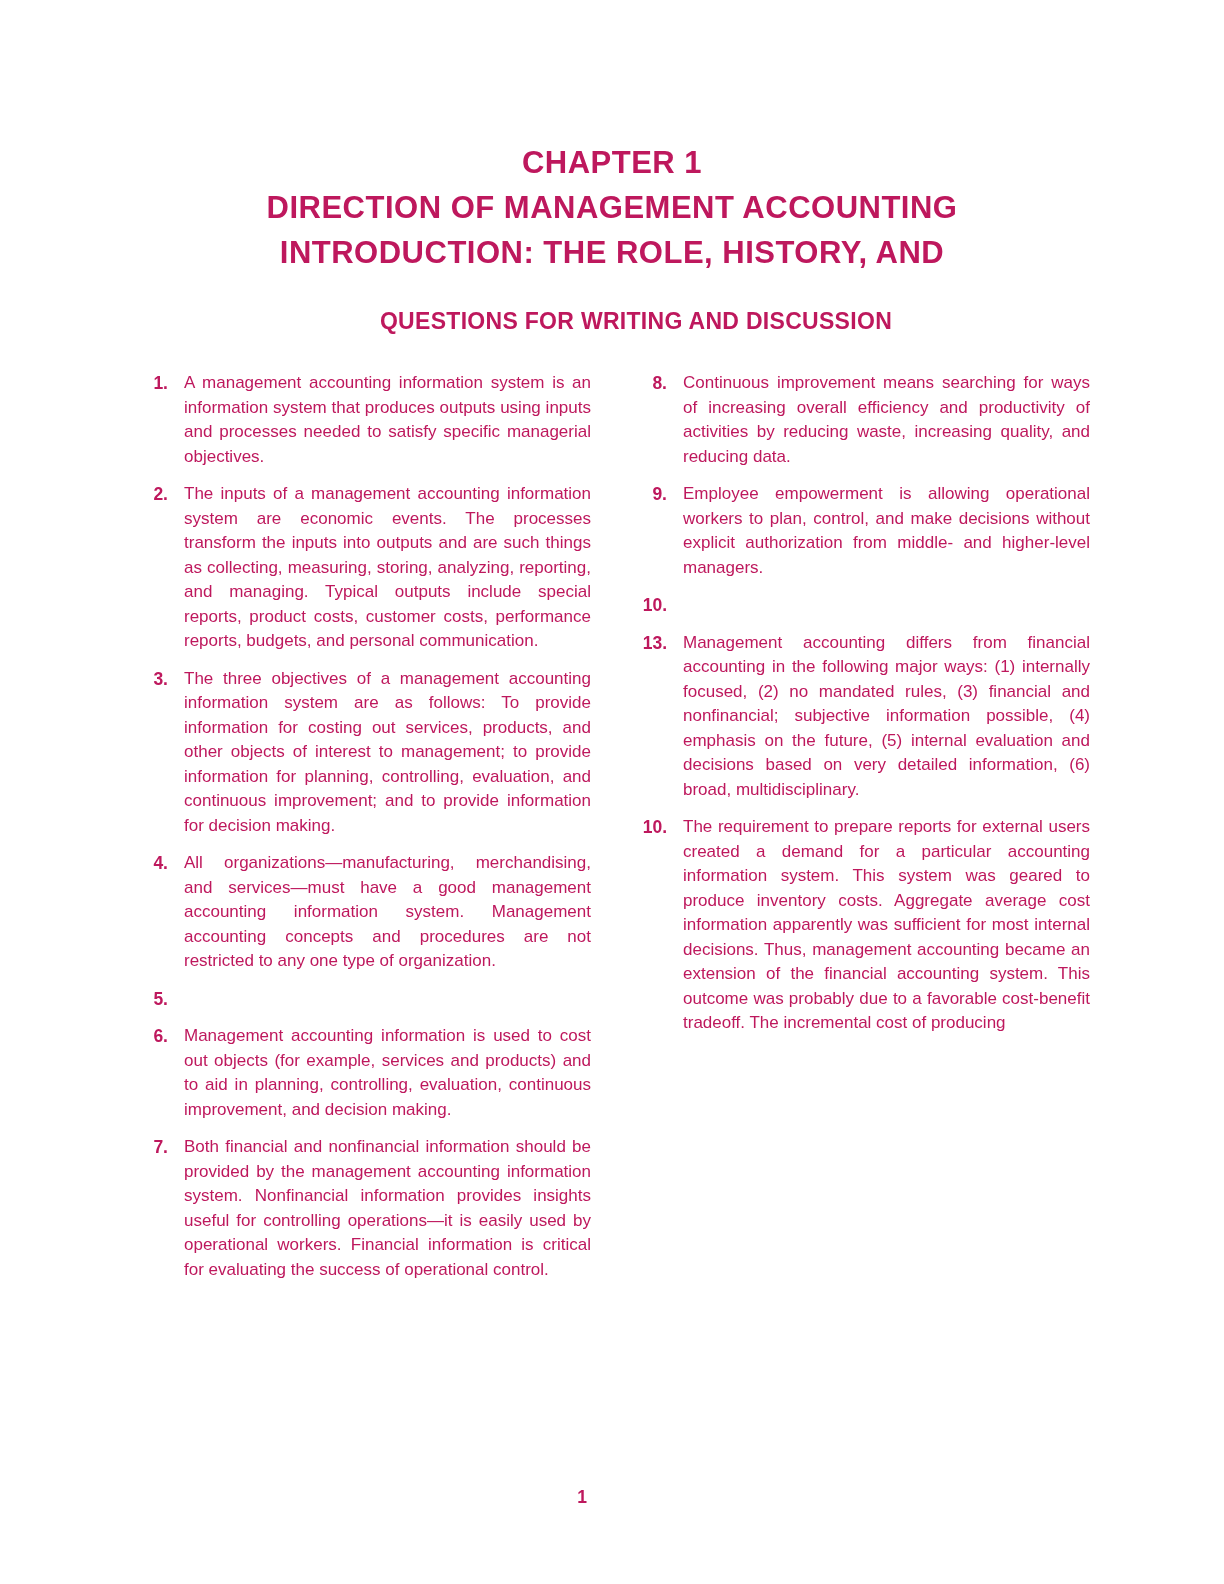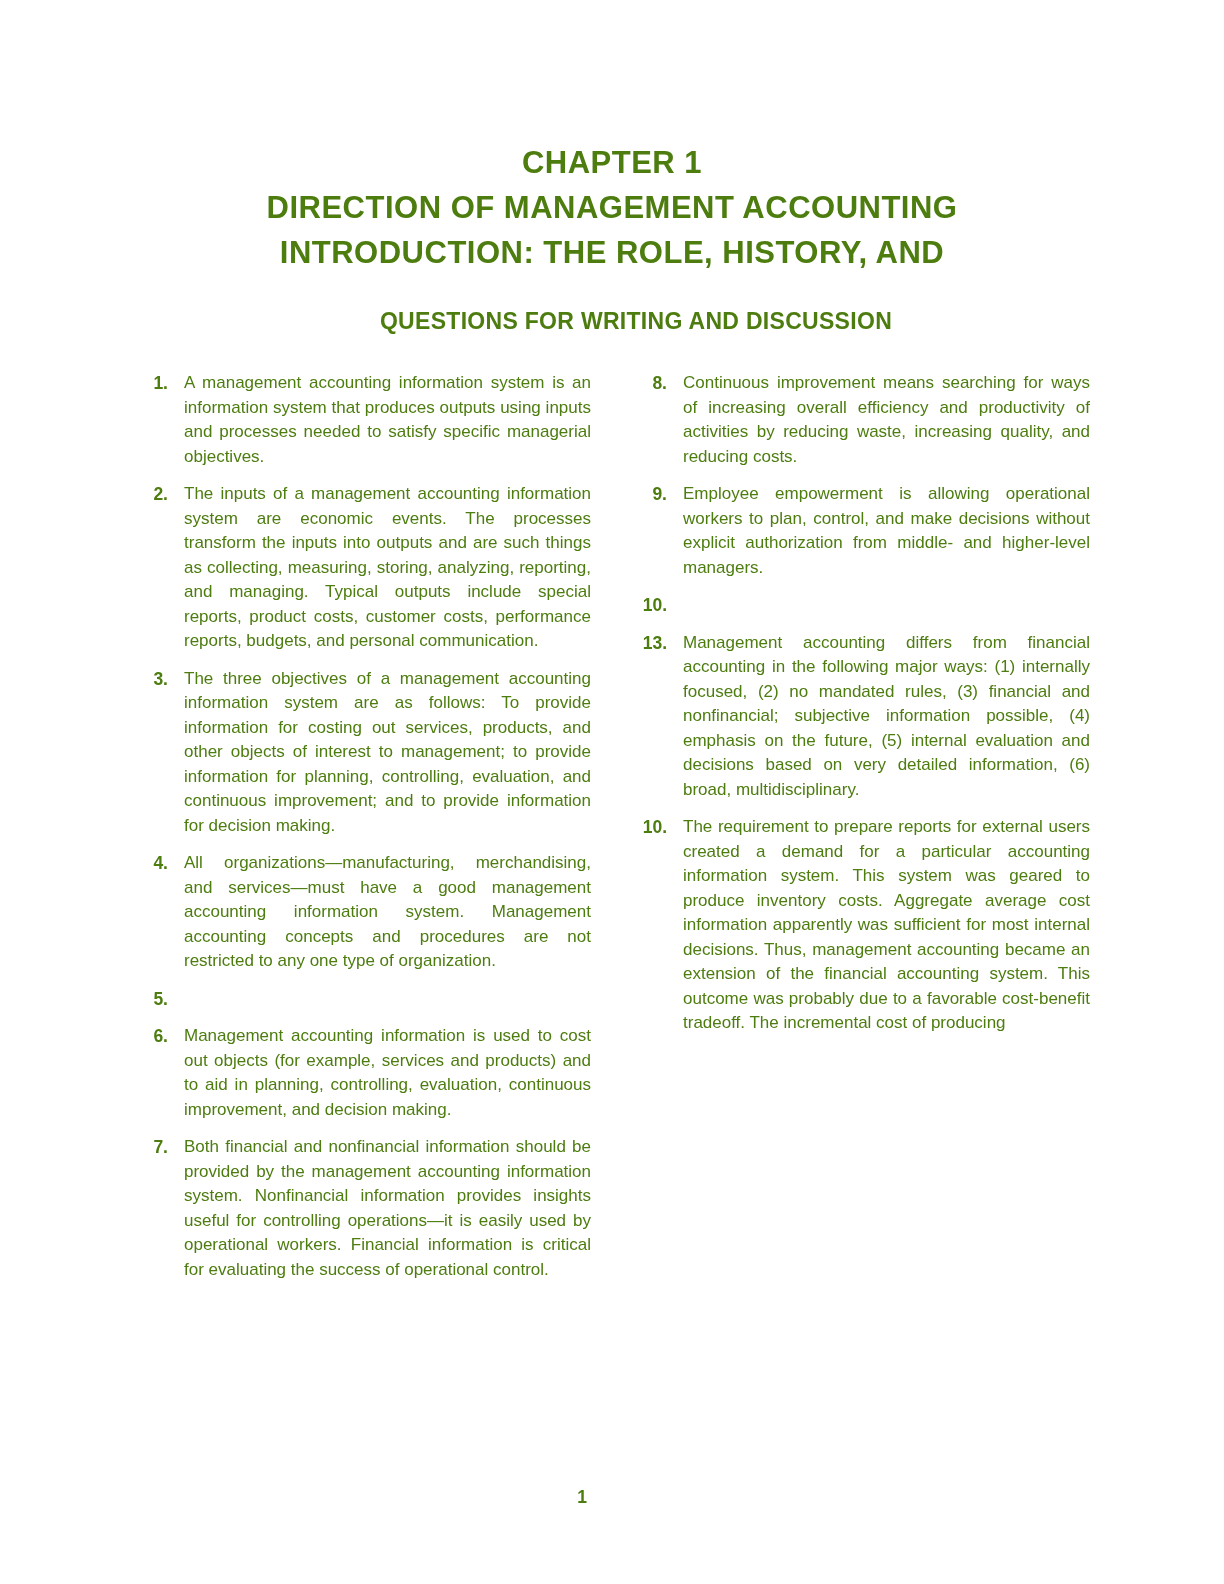--- a/index.html
+++ b/index.html
@@ -6,21 +6,21 @@
     margin: 0;
     padding: 0;
     background: #ffffff;
   }
   .page {
     position: relative;
     width: 1224px;
     height: 1584px;
     margin: 0 auto;
     background: #ffffff;
-    color: #4d7c0f;
+    color: #be185d;
     font-family: "Liberation Sans", "DejaVu Sans", sans-serif;
     overflow: hidden;
   }
   .header {
     padding-top: 140px;
     text-align: center;
   }
   .title-line {
     font-size: 31px;
     line-height: 45px;
@@ -114,21 +114,21 @@
           <div class="q-text">Management accounting information is used to cost out objects (for example, services and products) and to aid in planning, controlling, evaluation, continuous improvement, and decision making.</div>
         </div>
         <div class="q-item">
           <div class="q-num">7.</div>
           <div class="q-text">Both financial and nonfinancial information should be provided by the management accounting information system. Nonfinancial information provides insights useful for controlling operations—it is easily used by operational workers. Financial information is critical for evaluating the success of operational control.</div>
         </div>
       </div>
     <div class="column" id="col-right">
         <div class="q-item">
           <div class="q-num">8.</div>
-          <div class="q-text">Continuous improvement means searching for ways of increasing overall efficiency and productivity of activities by reducing waste, increasing quality, and reducing costs.</div>
+          <div class="q-text">Continuous improvement means searching for ways of increasing overall efficiency and productivity of activities by reducing waste, increasing quality, and reducing data.</div>
         </div>
         <div class="q-item">
           <div class="q-num">9.</div>
           <div class="q-text">Employee empowerment is allowing operational workers to plan, control, and make decisions without explicit authorization from middle- and higher-level managers.</div>
         </div>
         <div class="q-item">
           <div class="q-num">10.</div>
         </div>
         <div class="q-item">
           <div class="q-num">13.</div>

